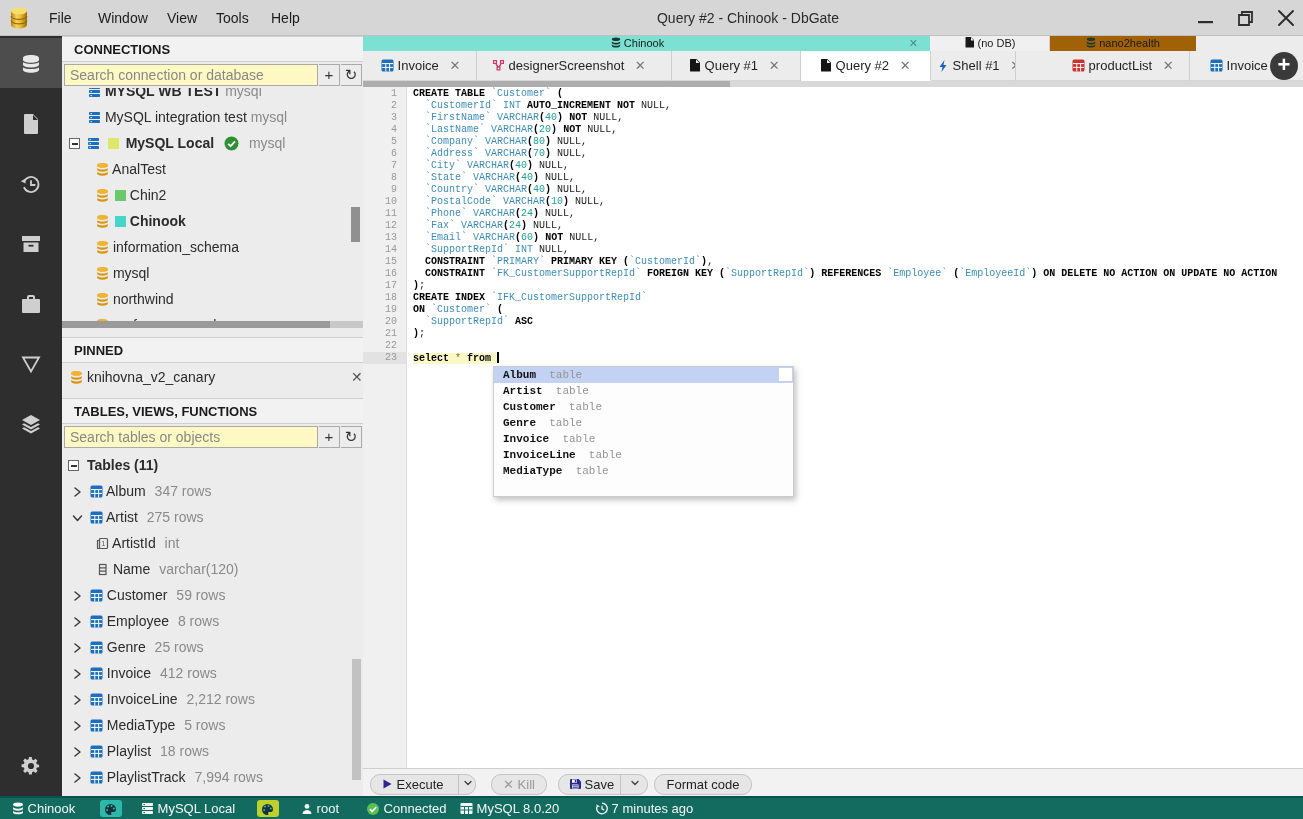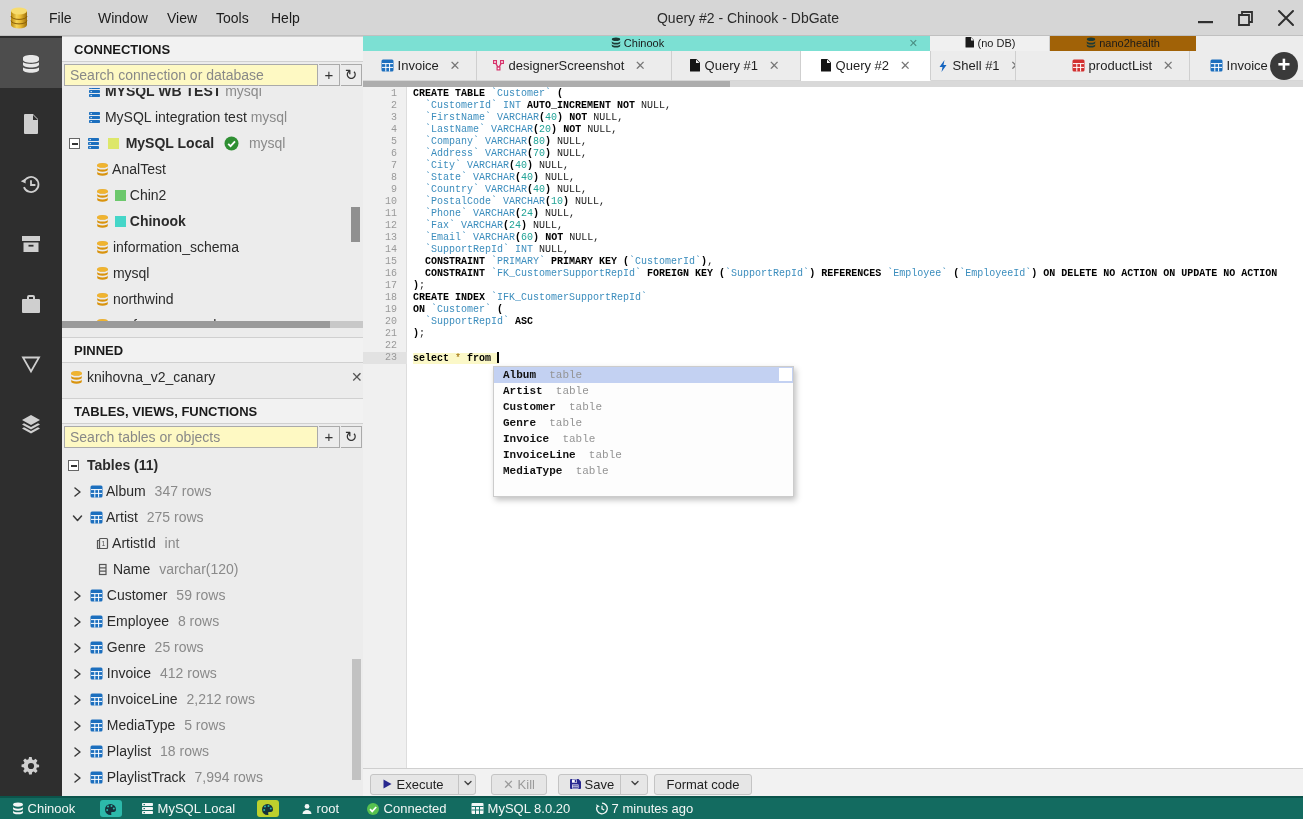--- a/index.html
+++ b/index.html
@@ -53,21 +53,21 @@
 .cursor { display:inline-block; width:1.5px; height:11px; background:#000; vertical-align:-2px; }
 
 #ac { left:130px; top:330px; width:301px; height:131px; background:#fdfdfd; border:1px solid #ccc; box-shadow:2px 3px 6px rgba(0,0,0,.25); font-family:"Liberation Mono",monospace; font-size:11px; }
 #ac .it b{font-weight:bold;color:#111}
 #ac .it { height:16px; line-height:16px; padding-left:9px; color:#1a1a1a; white-space:pre; }
 #ac .it span { color:#949494; }
 #ac .it.sel { background:#c3d1f2; }
 #ac .sbx { position:absolute; right:1px; top:1px; width:13px; height:13px; background:#fff; }
 
 #toolbar { left:0; top:732px; width:940px; height:28px; background:#f2f2f2; border-top:1px solid #cfcfcf; }
-.tbtn { position:absolute; top:5px; height:21px; line-height:19px; background:#e6e6e6; border:1px solid #c4c4c4; border-radius:3px; font-size:13px; color:#1f1f1f; text-align:center; }
+.tbtn { position:absolute; top:5px; height:21px; line-height:19px; background:#e6e6e6; border:1px solid #c4c4c4; border-radius:10px; font-size:13px; color:#1f1f1f; text-align:center; }
 .tbtn.dis { color:#9a9a9a; }
 
 #statusbar { left:0; top:796px; width:1303px; height:23px; background:#136b60; border-top:2px solid #0b544b; color:#f2f6f5; font-size:13px; line-height:21px; }
 #statusbar .item { position:absolute; top:0; height:21px; white-space:nowrap; }
 .badge { position:absolute; top:2px; width:22px; height:17px; border-radius:3px; }
 </style>
 </head>
 <body>
 <div class="abs" id="titlebar">
   <svg style="position:absolute;left:7px;top:6px" width="24" height="24" viewBox="0 0 24 24">
@@ -540,21 +540,21 @@
         </g>
       </svg></div>
   <div class="item" style="left:301px"><svg style="vertical-align:-2px" width="12" height="12" viewBox="0 0 12 12">
         <circle cx="6" cy="3.4" r="2.4" fill="#f2f6f5"></circle>
         <path d="M1.5 11 a4.5 4 0 0 1 9 0z" fill="#f2f6f5"></path>
       </svg> root</div>
   <div class="item" style="left:366px"><svg style="vertical-align:-3px" width="14" height="14" viewBox="0 0 14 14">
         <circle cx="7" cy="7" r="6" fill="#57c14f"></circle>
         <path d="M4 7.2 L6.2 9.4 L10.2 5" stroke="#fff" stroke-width="1.7" fill="none"></path>
       </svg> Connected</div>
-  <div class="item" style="left:471px"><svg style="vertical-align:-2px" width="13" height="13" viewBox="0 0 13 13">
+  <div class="item" style="left:460px"><svg style="vertical-align:-2px" width="13" height="13" viewBox="0 0 13 13">
         <rect x="0.5" y="1" width="12" height="11" rx="1" fill="#f2f6f5"></rect>
         <g stroke="#17746a" stroke-width="1">
           <path d="M0.5 4.5 h12 M0.5 8 h12 M4.5 4.5 v7.5 M8.5 4.5 v7.5"></path>
         </g>
       </svg> MySQL 8.0.20</div>
   <div class="item" style="left:595px"><svg style="vertical-align:-2px" width="13" height="13" viewBox="0 0 13 13">
         <path d="M7 1.2 a5.3 5.3 0 1 1-5 3.5" fill="none" stroke="#f2f6f5" stroke-width="1.3"></path>
         <path d="M1.2 2.2 l0.8 3 3-0.8z" fill="#f2f6f5"></path>
         <path d="M7 3.8 v3 l2.2 1.3" stroke="#f2f6f5" stroke-width="1.2" fill="none"></path>
       </svg> 7 minutes ago</div>

